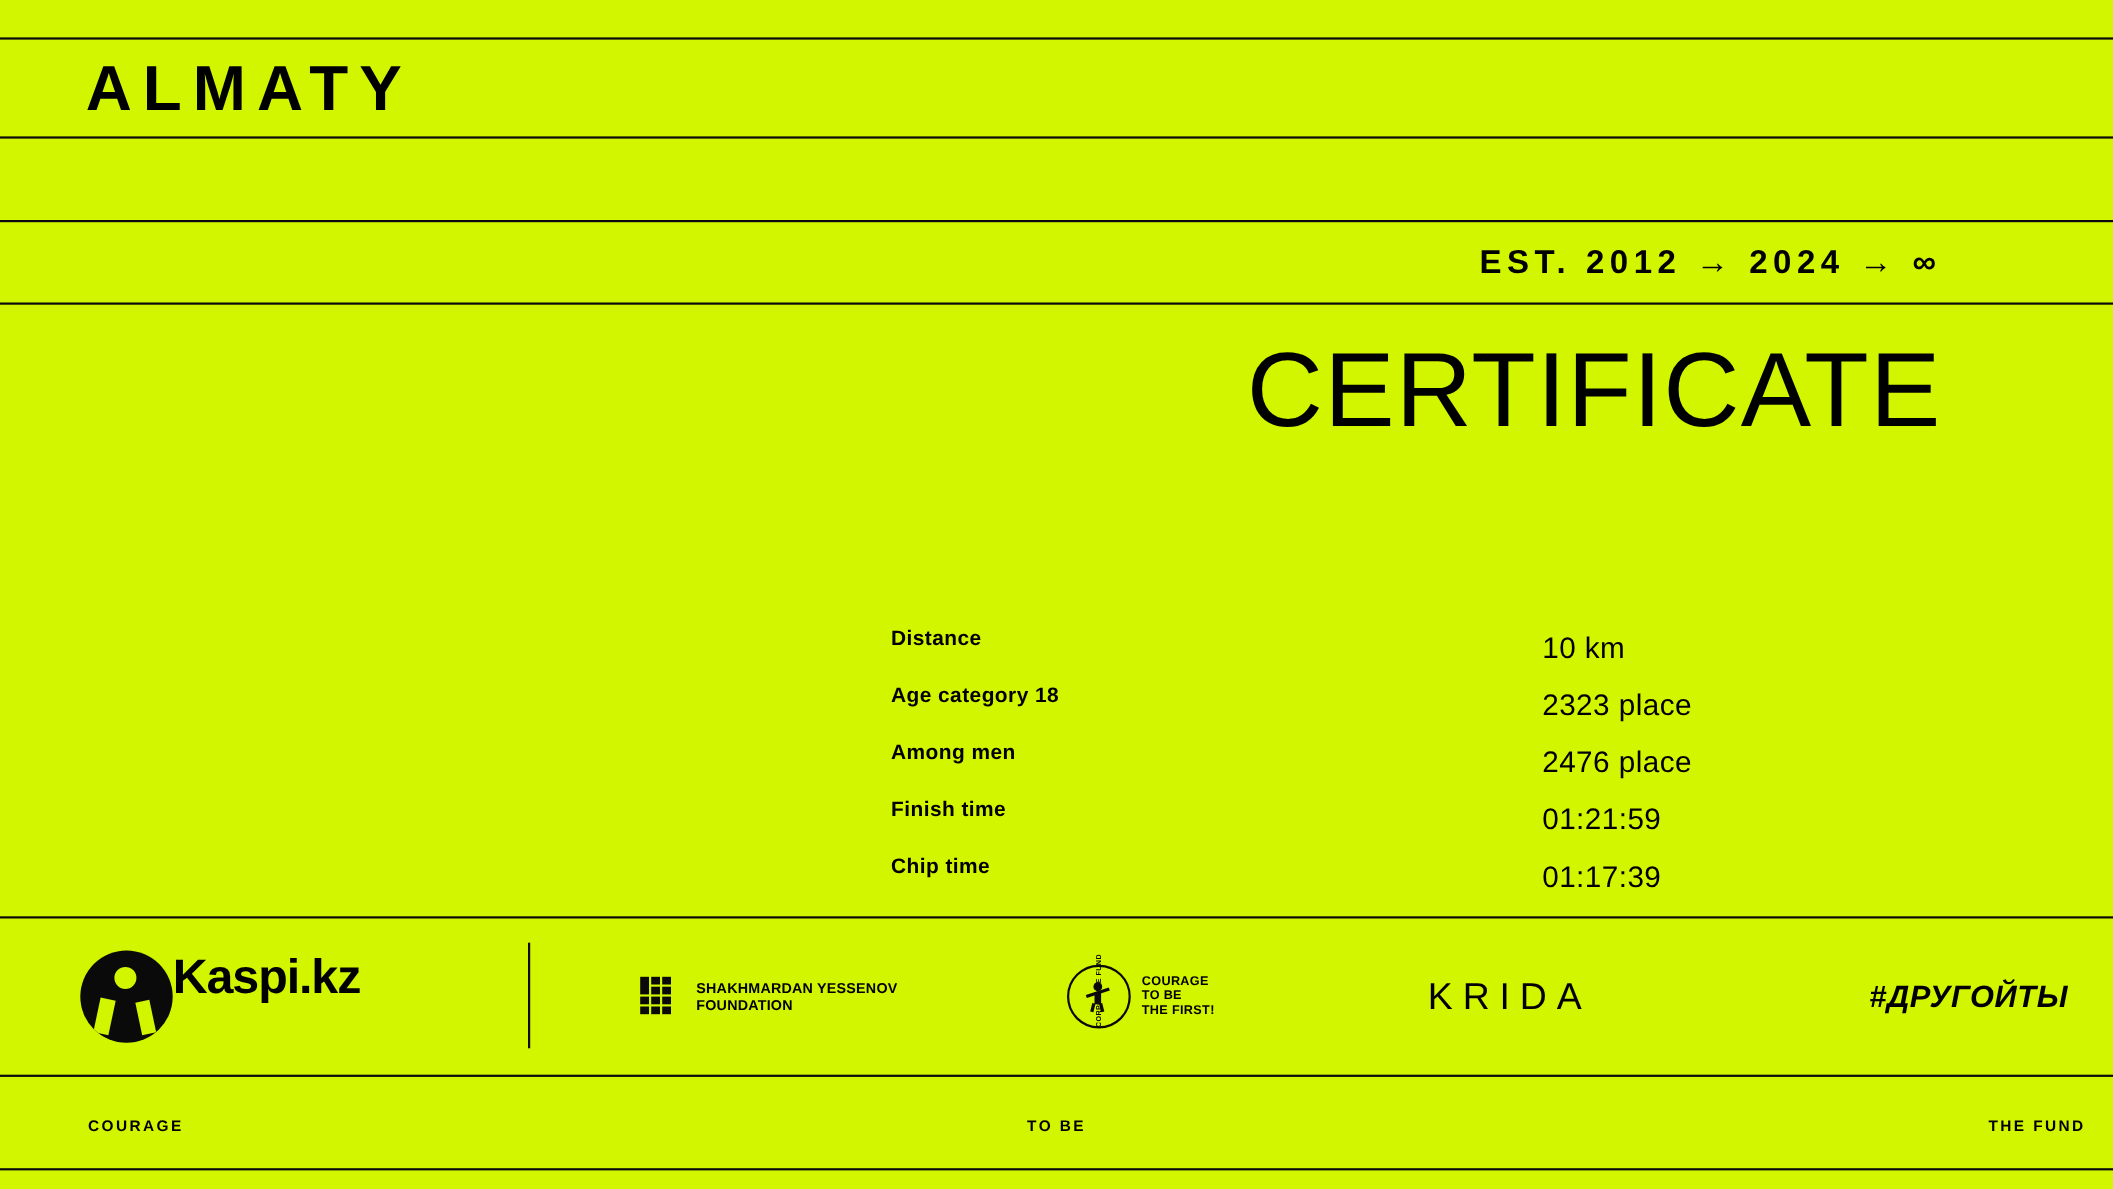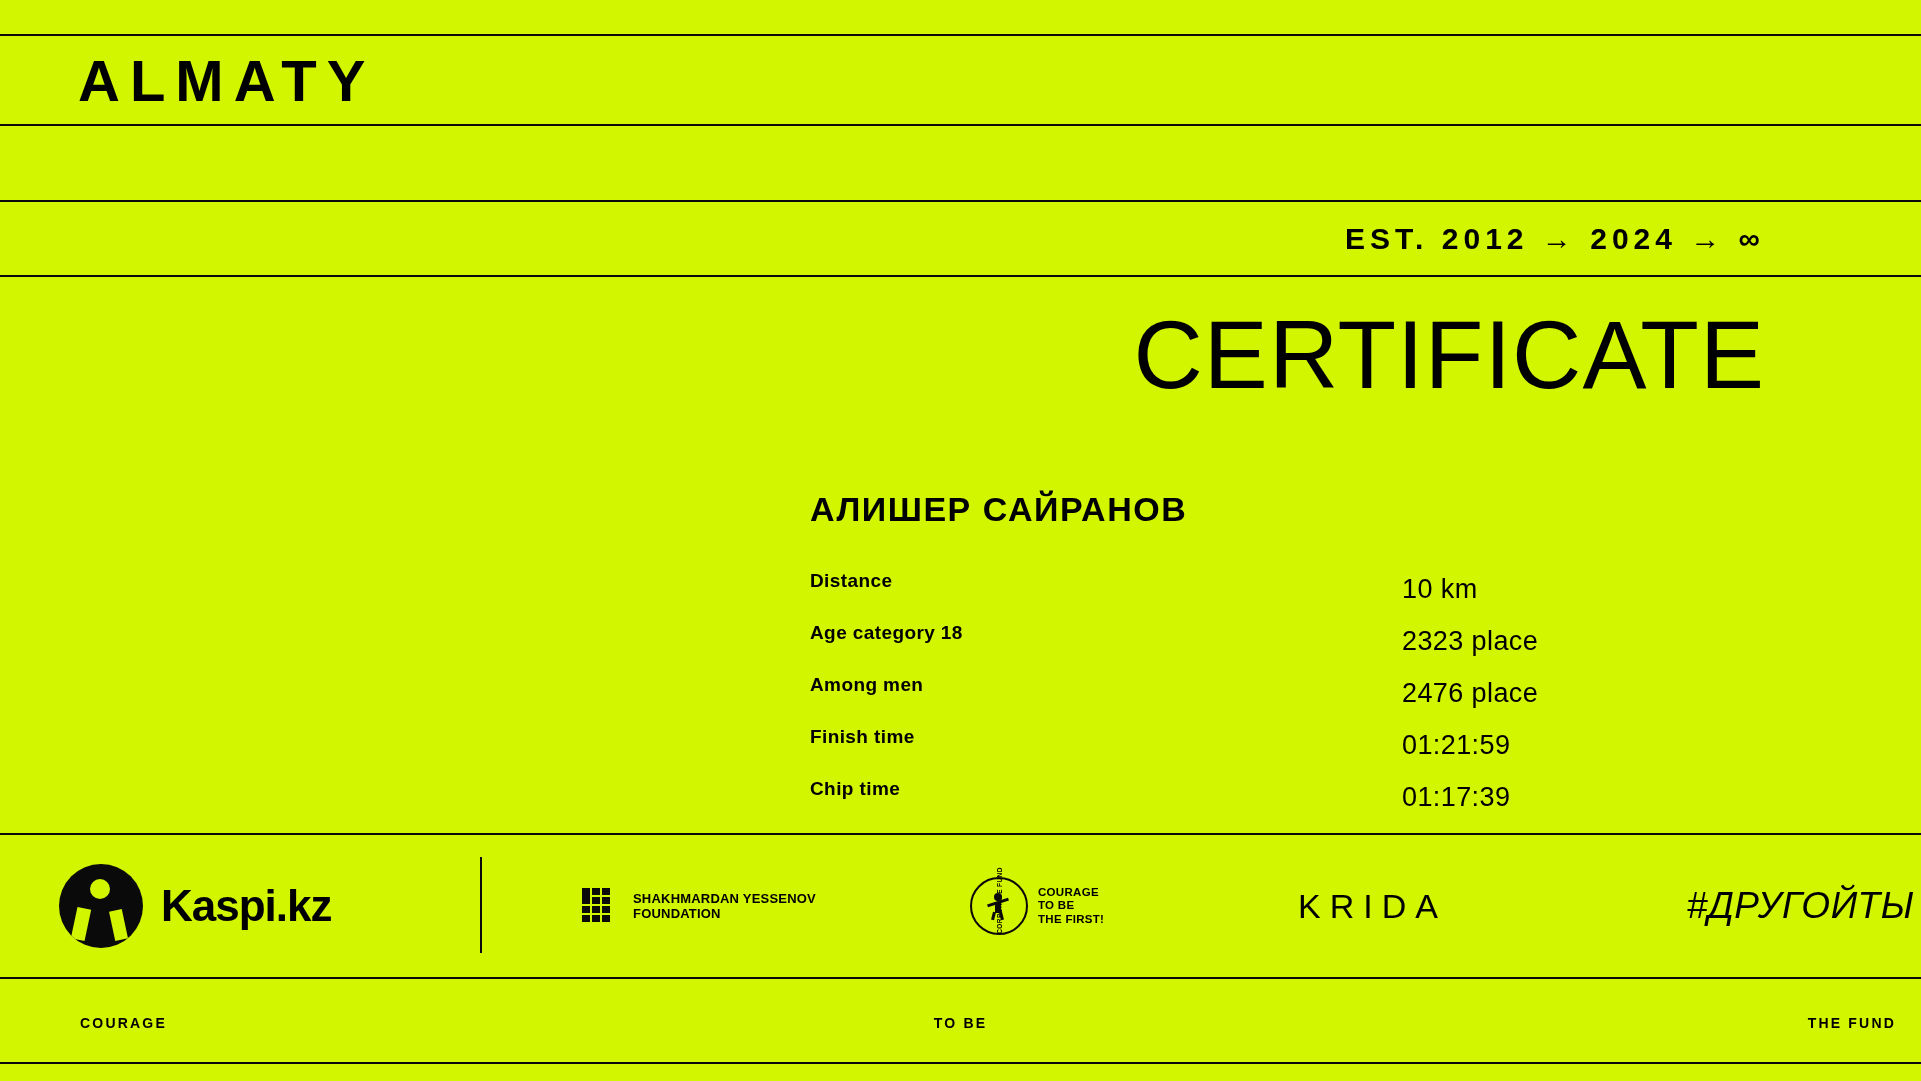--- a/index.html
+++ b/index.html
@@ -131,24 +131,22 @@
     left: 0;
     top: 835px;
     width: 1921px;
     height: 142px;
     display: flex;
     align-items: center;
   }
 
   .sp-kaspi {
     position: absolute;
-    left: 59px;
+    left: 73px;
     display: flex;
-    align-items: center;
-    gap: 18px;
   }
 
   .kaspi-mark {
     width: 84px;
     height: 84px;
     border-radius: 50%;
     background: #0a0a0a;
     position: relative;
     overflow: hidden;
   }
@@ -273,23 +271,23 @@
   .sp-krida {
     position: absolute;
     left: 1298px;
     font-size: 34px;
     font-weight: 400;
     letter-spacing: 9px;
   }
 
   .sp-hashtag {
     position: absolute;
-    right: 7px;
-    font-size: 37px;
-    font-weight: 400;
+    right: 41px;
+    font-size: 28px;
+    font-weight: 700;
     font-style: italic;
     letter-spacing: 0.5px;
   }
 
   
   .footer {
     position: absolute;
     left: 0;
     top: 1015px;
     width: 1921px;
@@ -316,21 +314,20 @@
   <div class="rule r4"></div>
   <div class="rule r5"></div>
   <div class="rule r6"></div>
   <div class="rule r7"></div>
 
   <div class="hdr-almaty">ALMATY</div>
   <div class="hdr-est">EST. 2012 → 2024 → ∞</div>
 
   <div class="cert-title">CERTIFICATE</div>
 
-  <div class="athlete-name">АЛИШЕР САЙРАНОВ</div>
 
   <div class="results">
     <div class="result-row">
       <span class="result-label">Distance</span>
       <span class="result-value">10 km</span>
     </div>
     <div class="result-row">
       <span class="result-label">Age category 18</span>
       <span class="result-value">2323 place</span>
     </div>

